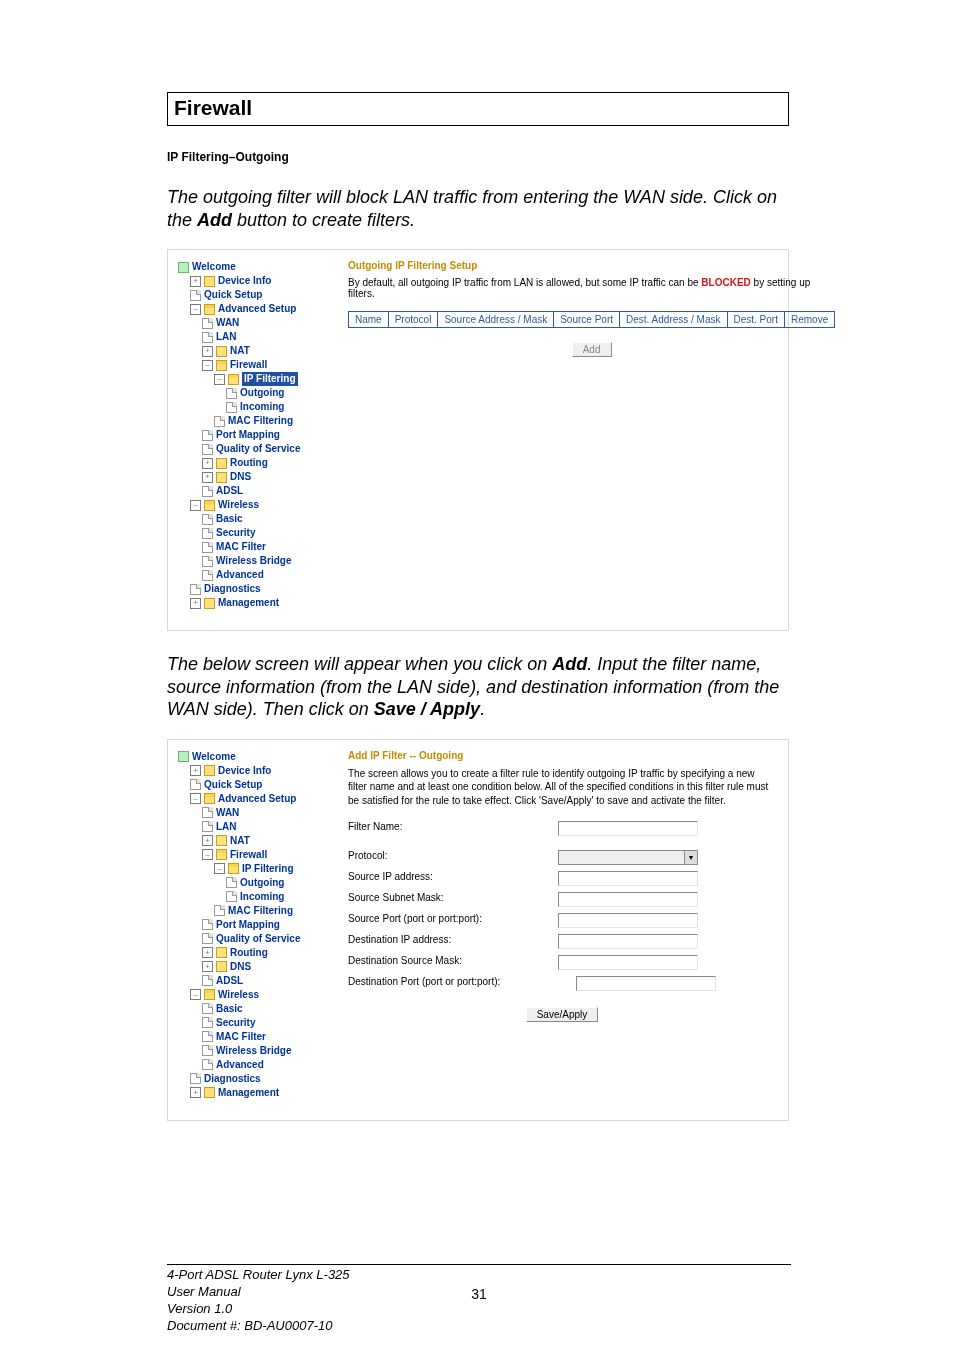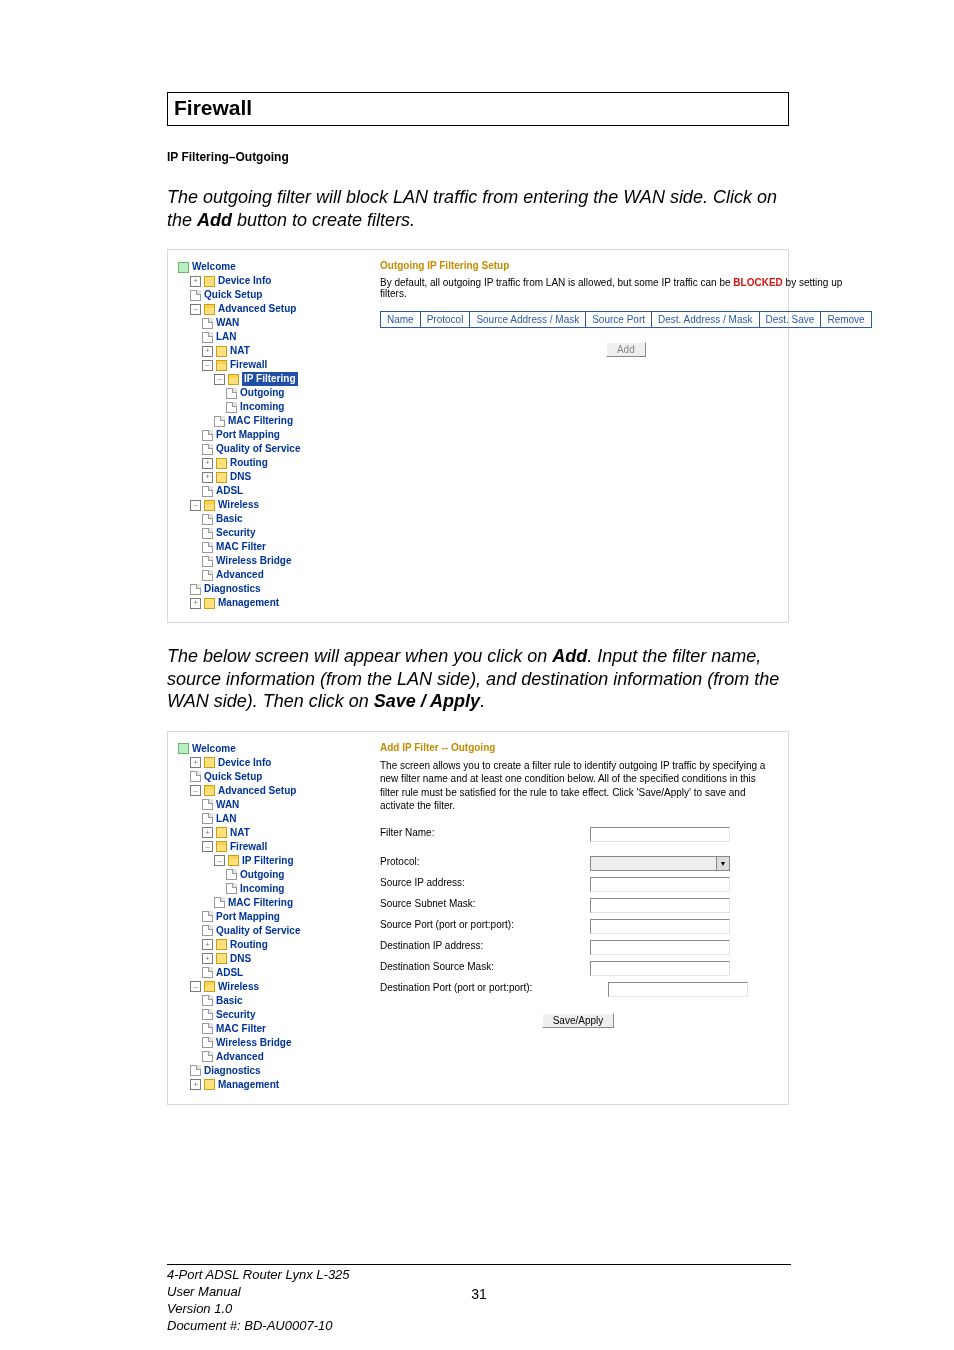--- a/index.html
+++ b/index.html
@@ -3,39 +3,39 @@
 <meta charset="utf-8">
 <style>
   * { box-sizing: border-box; margin: 0; padding: 0; }
   html, body { width: 954px; height: 1350px; font-family: Arial, Helvetica, sans-serif; background: #fff; color: #000; }
   .page { padding: 92px 165px 0 167px; width: 954px; position: relative; }
   .section-title-box { border: 1px solid #000; padding: 3px 6px 5px 6px; margin-bottom: 24px; }
   .section-title { font-size: 21px; font-weight: bold; font-family: Arial, sans-serif; }
   .subheading { font-size: 12px; font-weight: bold; margin: 0 0 22px 0; }
   .bodytext { font-size: 18px; line-height: 1.25; margin: 0 0 18px 0; font-style: italic; }
   .bodytext b { font-weight: bold; }
-  .shot { border: 1px solid #d8d8d8; background: #fff; width: 100%; margin: 0 0 22px 0; padding: 10px 12px 12px 10px; display: flex; gap: 18px; font-size: 10px; position: relative; }
+  .shot { border: 1px solid #d8d8d8; background: #fff; width: 100%; margin: 0 0 22px 0; padding: 10px 12px 20px 10px; display: flex; gap: 18px; font-size: 10px; position: relative; }
   .tree { width: 152px; flex: none; font-family: "Trebuchet MS", Verdana, sans-serif; font-size: 10px; color: #003399; line-height: 14px; }
   .tree .node { display: flex; align-items: center; gap: 3px; white-space: nowrap; }
   .tree .lbl { font-weight: bold; }
   .tree .lbl.sel { background: #1f4fa6; color: #fff; padding: 0 2px; }
   .tree .indent1 { padding-left: 12px; }
   .tree .indent2 { padding-left: 24px; }
   .tree .indent3 { padding-left: 36px; }
   .tree .indent4 { padding-left: 48px; }
   .ic { width: 11px; height: 11px; display: inline-flex; align-items: center; justify-content: center; font-size: 8px; line-height: 1; }
   .ic-plus  { border: 1px solid #7a7a7a; color: #7a7a7a; background: #fff; }
   .ic-minus { border: 1px solid #7a7a7a; color: #7a7a7a; background: #fff; }
   .ic-root  { background: #baefc4; border: 1px solid #6bb56b; }
   .ic-folderc { background: #ffe07a; border: 1px solid #c9a015; }
   .ic-foldero { background: #ffe07a; border: 1px solid #c9a015; box-shadow: inset 0 3px 0 #ffd24a; }
   .ic-page  { background: #ffffff; border: 1px solid #9a9a9a; position: relative; }
   .ic-page::after { content: ""; position: absolute; top: -1px; right: -1px; width: 4px; height: 4px; background: #e2e2e2; border-left: 1px solid #9a9a9a; border-bottom: 1px solid #9a9a9a; }
 
-  .pane { flex: 1; margin-left: 32px; }
+  .pane { flex: 1; }
   .pane-title { color: #c38b00; font: bold 10px Verdana, sans-serif; margin-bottom: 6px; }
   .pane-desc  { color: #000; font: 10px Verdana, sans-serif; margin-bottom: 12px; }
   .pane-desc .red { color: #d21515; font-weight: bold; }
 
   table.grid { border-collapse: collapse; font: 10px Verdana, sans-serif; color: #2c5ba0; }
   table.grid th { border: 1px solid #2c5ba0; padding: 2px 6px; font-weight: normal; white-space: nowrap; }
 
   .btn { display: inline-block; background: #efefef; border-top: 1px solid #fff; border-left: 1px solid #fff; border-right: 1px solid #888; border-bottom: 1px solid #888; color: #888; font: 10px Verdana, sans-serif; padding: 1px 10px; }
   .btn.live { color: #000; }
 
@@ -192,21 +192,21 @@
         <span>By default, all outgoing IP traffic from LAN is allowed, but some IP traffic can be </span><span class="red">BLOCKED</span><span> by setting up filters.</span>
       </div>
       <table class="grid">
         <tbody>
             <tr>
           <th>Name</th>
           <th>Protocol</th>
           <th>Source Address / Mask</th>
           <th>Source Port</th>
           <th>Dest. Address / Mask</th>
-          <th>Dest. Save</th>
+          <th>Dest. Port</th>
           <th>Remove</th>
         </tr>
       </tbody>
         </table>
       <div class="addbtn-wrap">
         <span class="btn">Add</span>
       </div>
     </div>
   </div>
 

